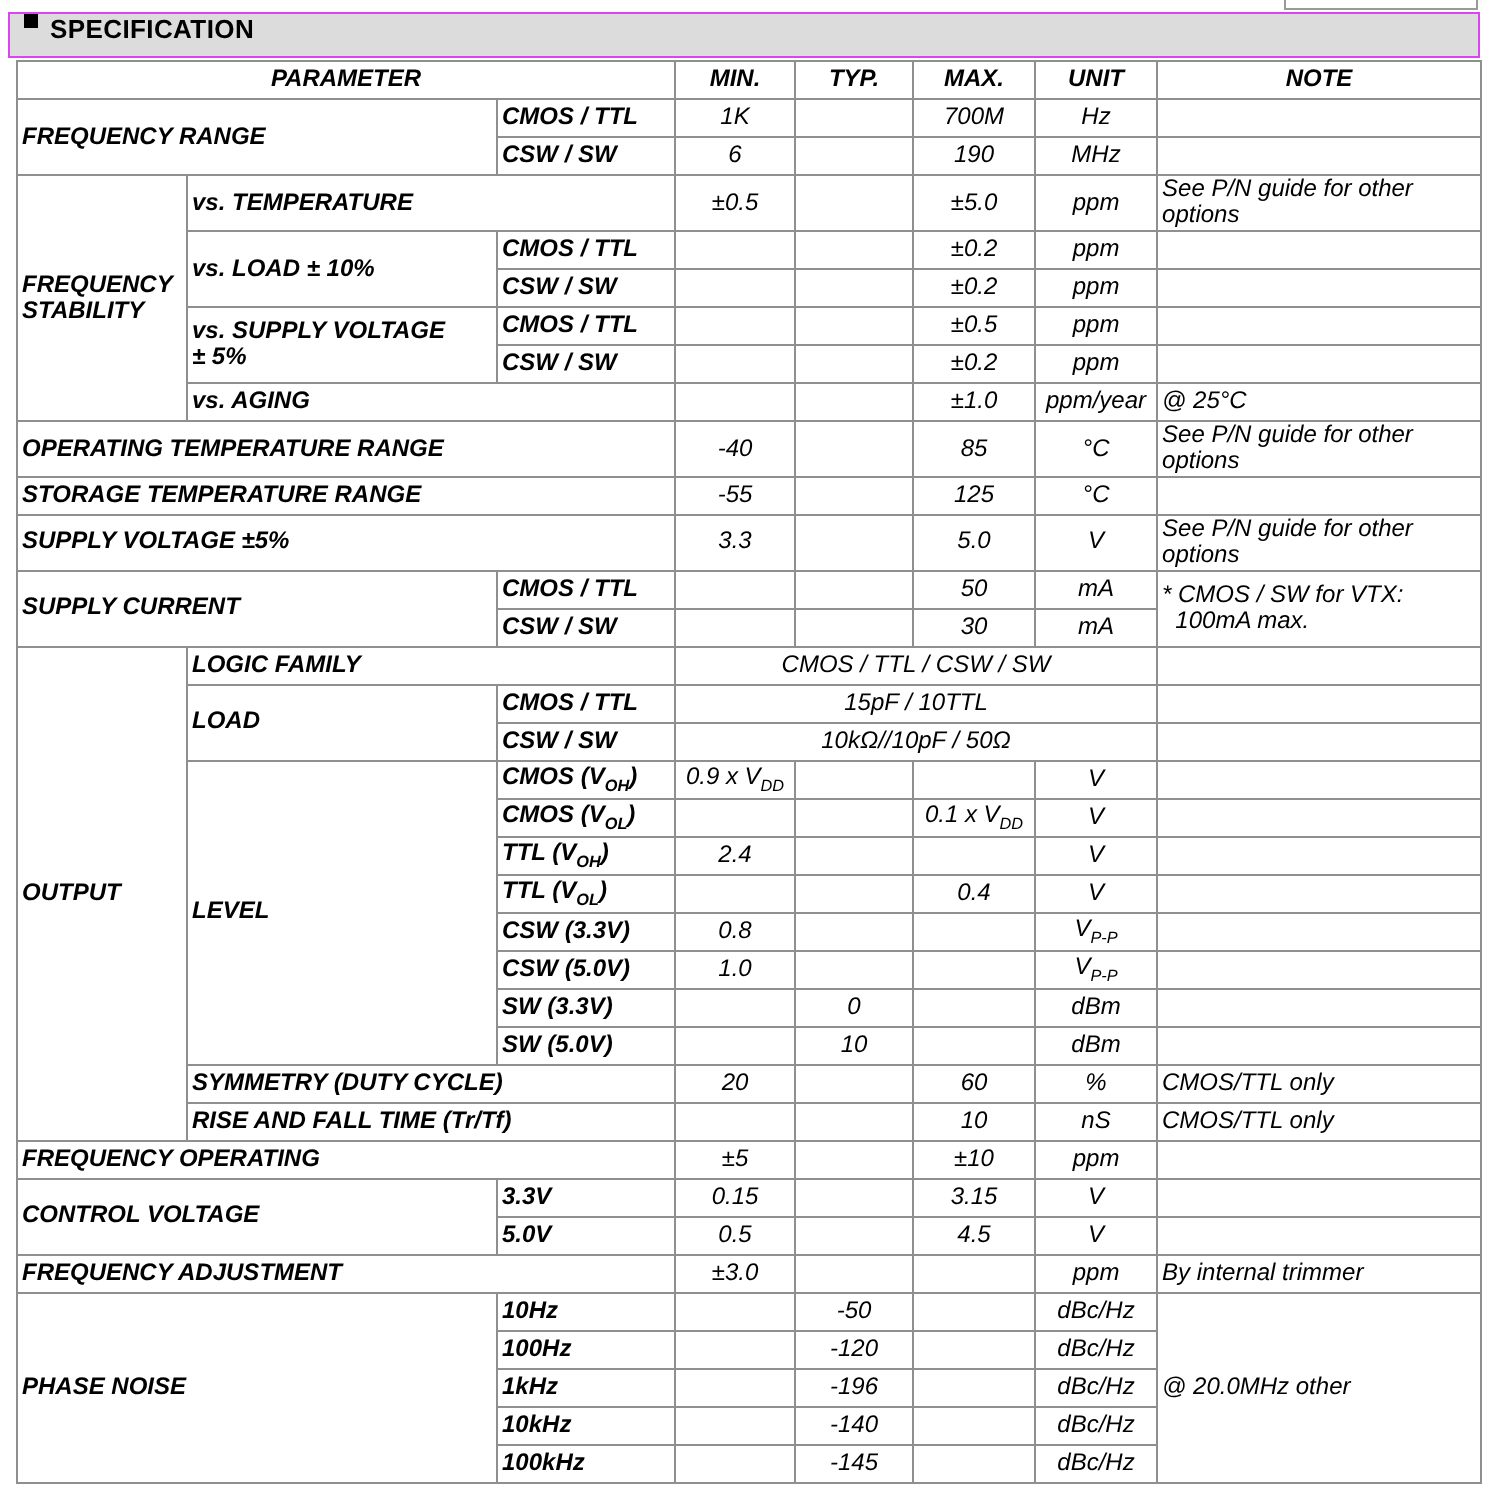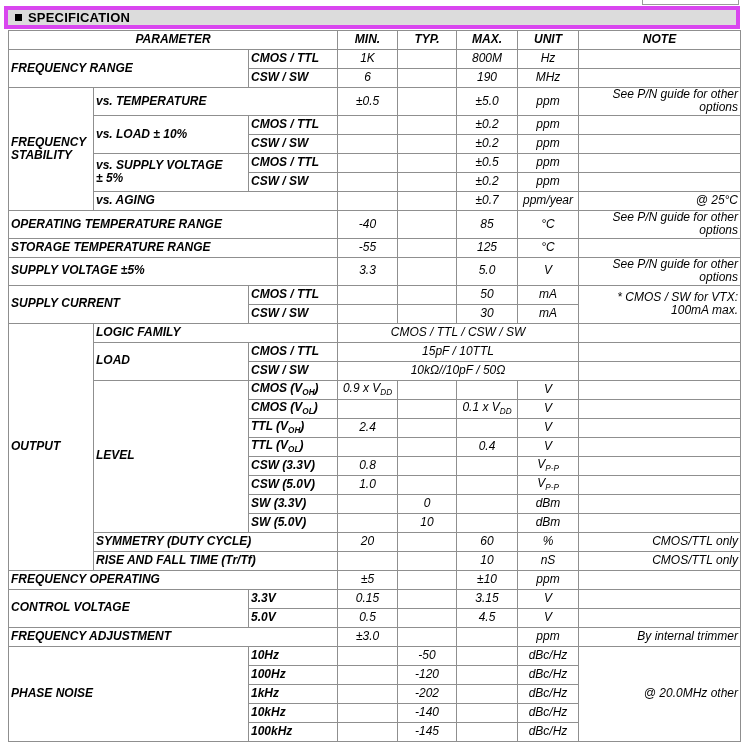--- a/index.html
+++ b/index.html
@@ -28,23 +28,22 @@
     box-sizing: border-box;
   }
   .title-bar {
     position: absolute;
     left: 4px;
     top: 6px;
     width: 736px;
     height: 23px;
     box-sizing: border-box;
     background: #dcdcdc;
-    border: 4px solid #d946ef;
+    border: 1px solid #d946ef;
     display: flex;
-    align-items: center;
     padding-left: 7px;
   }
   .bullet {
     width: 7px;
     height: 7px;
     background: #000;
     display: inline-block;
     margin-right: 6px;
   }
   .title-text {
@@ -68,21 +67,21 @@
     padding: 0 2px;
     font-size: 12px;
     line-height: 1.12;
     vertical-align: middle;
     overflow: hidden;
     background: #ffffff;
   }
   th.hd { font-weight: bold; text-align: center; }
   td.p  { font-weight: bold; text-align: left; padding-left: 6px; }
   td.v  { font-weight: normal; text-align: center; }
-  td.n  { font-weight: normal; text-align: right; font-size: 10.5px; padding-left: 4px; }
+  td.n  { font-weight: normal; text-align: left; font-size: 10.5px; padding-left: 4px; }
   sub { font-size: 0.68em; }
 </style>
 </head>
 <body>
 
 <div id="page">
   <div class="top-remnant"></div>
   <div class="title-bar">
     <span class="bullet"></span>
     <span class="title-text">SPECIFICATION</span>
@@ -105,21 +104,21 @@
           <th class="hd">TYP.</th>
           <th class="hd">MAX.</th>
           <th class="hd">UNIT</th>
           <th class="hd">NOTE</th>
         </tr>
         <tr>
           <td colspan="2" rowspan="2" class="p">FREQUENCY RANGE</td>
           <td class="p">CMOS / TTL</td>
           <td class="v">1K</td>
           <td class="v"></td>
-          <td class="v">800M</td>
+          <td class="v">700M</td>
           <td class="v">Hz</td>
           <td class="n"></td>
         </tr>
         <tr>
           <td class="p">CSW / SW</td>
           <td class="v">6</td>
           <td class="v"></td>
           <td class="v">190</td>
           <td class="v">MHz</td>
           <td class="n"></td>
@@ -164,21 +163,21 @@
           <td class="v"></td>
           <td class="v"></td>
           <td class="v">±0.2</td>
           <td class="v">ppm</td>
           <td class="n"></td>
         </tr>
         <tr>
           <td colspan="2" class="p">vs. AGING</td>
           <td class="v"></td>
           <td class="v"></td>
-          <td class="v">±0.7</td>
+          <td class="v">±1.0</td>
           <td class="v">ppm/year</td>
           <td class="n">@ 25°C</td>
         </tr>
         <tr>
           <td colspan="3" class="p">OPERATING TEMPERATURE RANGE</td>
           <td class="v">-40</td>
           <td class="v"></td>
           <td class="v">85</td>
           <td class="v">°C</td>
           <td class="n">See P/N guide for other options</td>
@@ -358,21 +357,21 @@
         <tr>
           <td class="p">100Hz</td>
           <td class="v"></td>
           <td class="v">-120</td>
           <td class="v"></td>
           <td class="v">dBc/Hz</td>
         </tr>
         <tr>
           <td class="p">1kHz</td>
           <td class="v"></td>
-          <td class="v">-202</td>
+          <td class="v">-196</td>
           <td class="v"></td>
           <td class="v">dBc/Hz</td>
         </tr>
         <tr>
           <td class="p">10kHz</td>
           <td class="v"></td>
           <td class="v">-140</td>
           <td class="v"></td>
           <td class="v">dBc/Hz</td>
         </tr>

